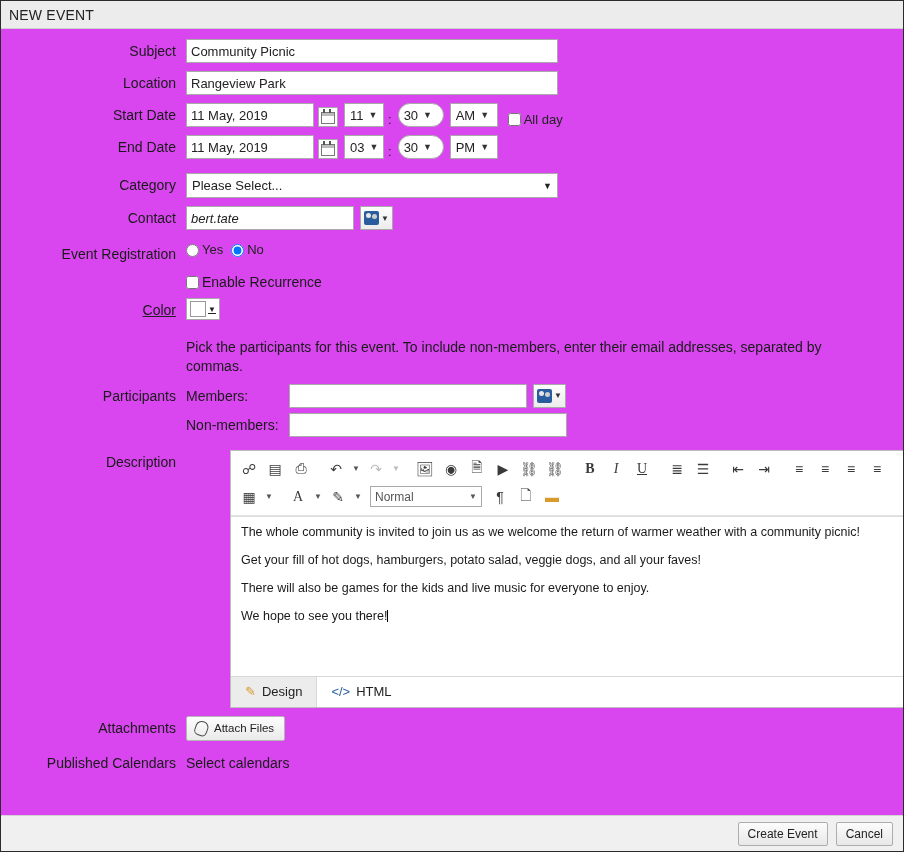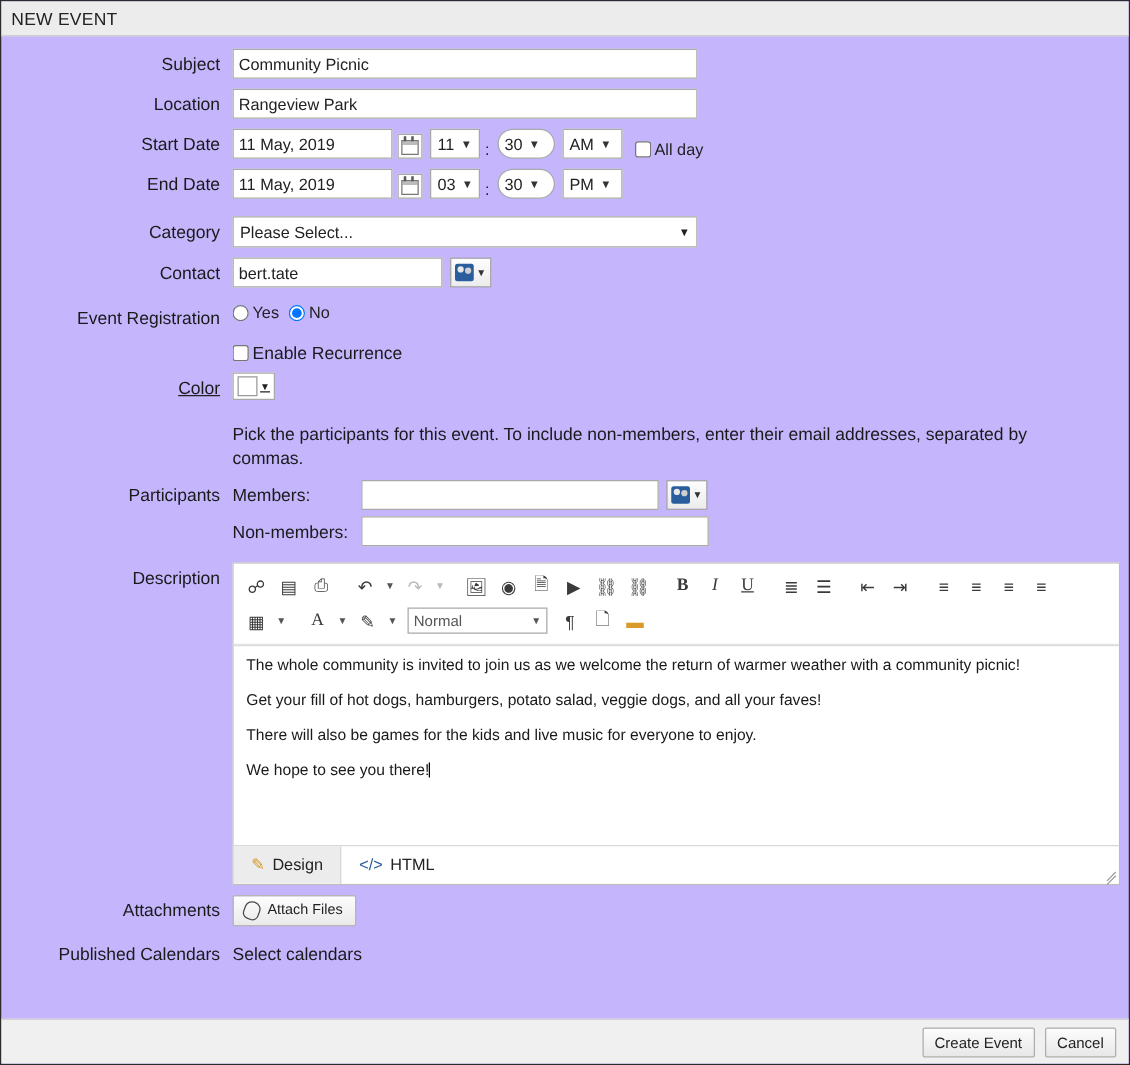--- a/index.html
+++ b/index.html
@@ -10,21 +10,21 @@
   body {
     font-family: "Liberation Sans", sans-serif;
     font-size: 13px;
     color: #222;
   }
   .window {
     width: 904px;
     height: 852px;
     box-sizing: border-box;
     border: 1px solid #2b2b2b;
-    background: #c4b5fd;
+    background: #d946ef;
     position: relative;
     overflow: hidden;
   }
   .titlebar {
     height: 28px;
     background: #ececec;
     border-bottom: 1px solid #cfcfcf;
     display: flex;
     align-items: center;
     padding-left: 8px;
@@ -145,21 +145,21 @@
     background: #fff;
     display: flex;
     align-items: center;
     justify-content: space-between;
     padding: 0 5px;
     box-sizing: border-box;
     font-size: 13px;
     cursor: pointer;
   }
   .category-select .arrow { font-size: 9px; }
-  .contact-input { width: 168px; }
+  .contact-input { width: 168px; font-style: italic; }
   .picker-btn {
     width: 33px;
     height: 24px;
     border: 1px solid #a9a9a9;
     background: linear-gradient(to bottom,#fdfdfd,#ececec);
     margin-left: 6px;
     display: inline-flex;
     align-items: center;
     justify-content: center;
     box-sizing: border-box;
@@ -562,21 +562,21 @@
             </span>
           </div>
           <div class="pgrid-row">
             <div class="pgrid-label">Non-members:</div>
             <input class="nonmembers-input" type="text" value="" style="">
           </div>
         </div>
       </div>
     </div>
 
-    <div class="row" style="margin-top:0;">
+    <div class="row" style="margin-top:0;gap:44px;">
       <div class="label">Description</div>
       <div class="field">
         <div class="editor">
 
           <div class="toolbar">
             <div class="tb-row">
               <span class="tb-btn">☍</span>
               <span class="tb-btn">▤</span>
               <span class="tb-btn">⎙</span>
               <span class="tb-sep"></span>

